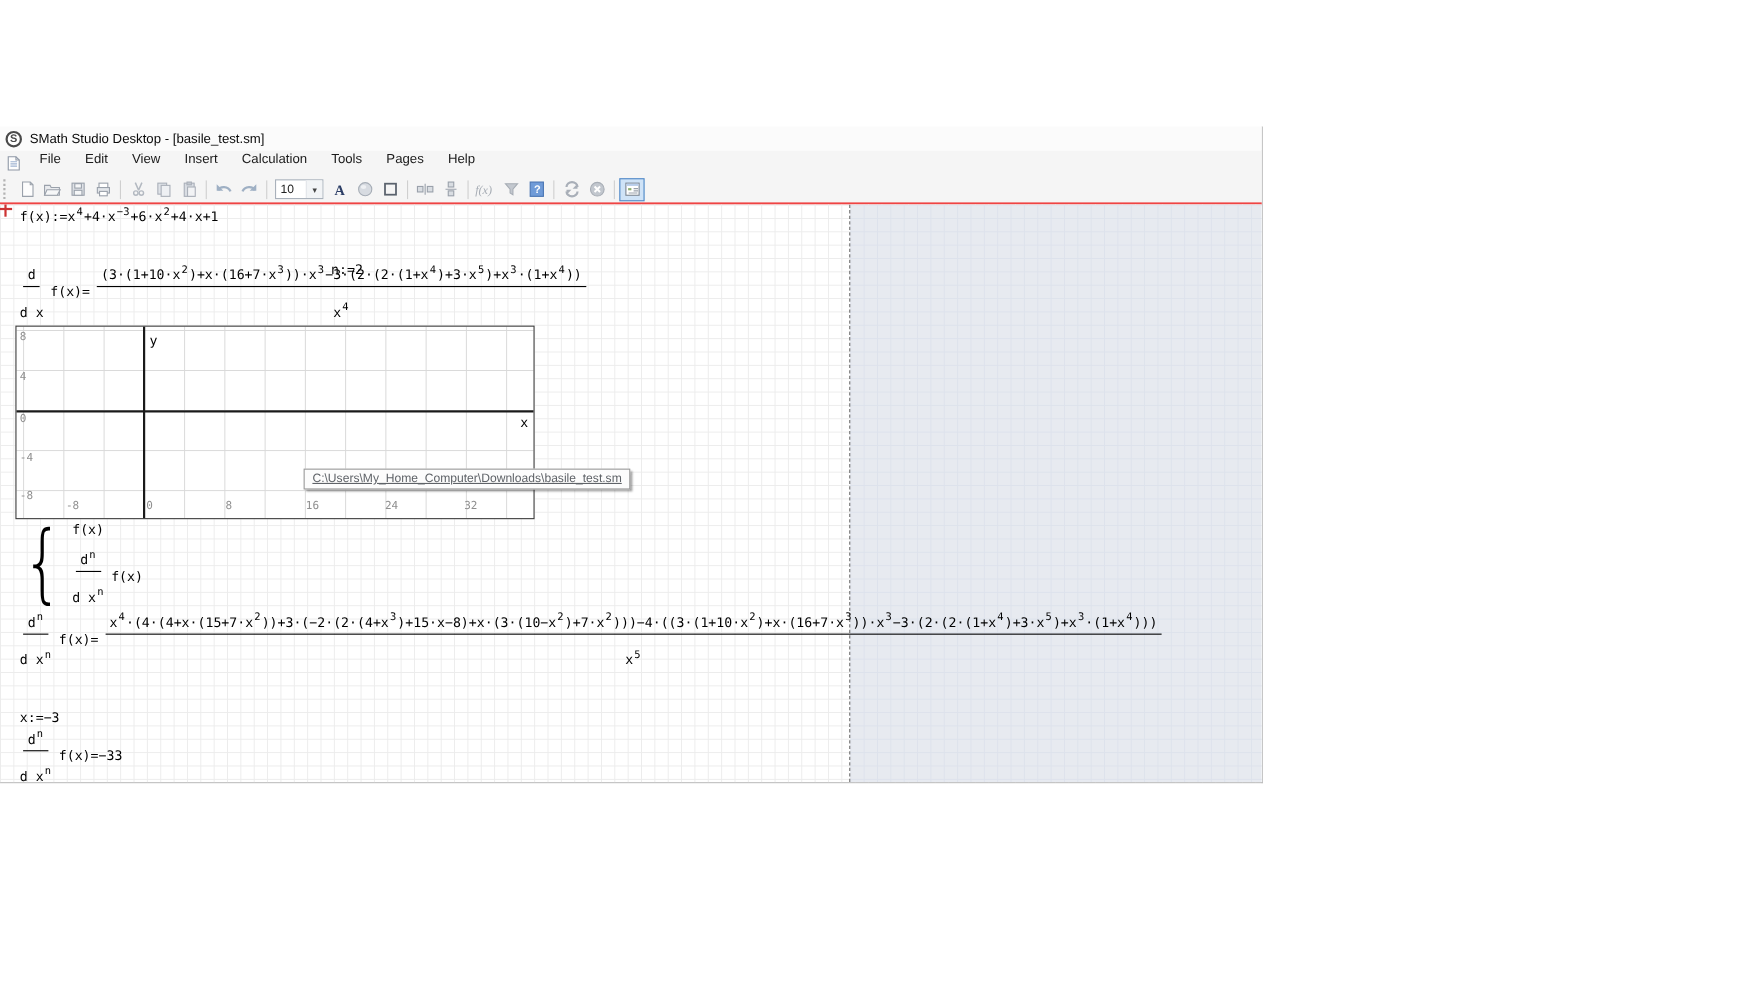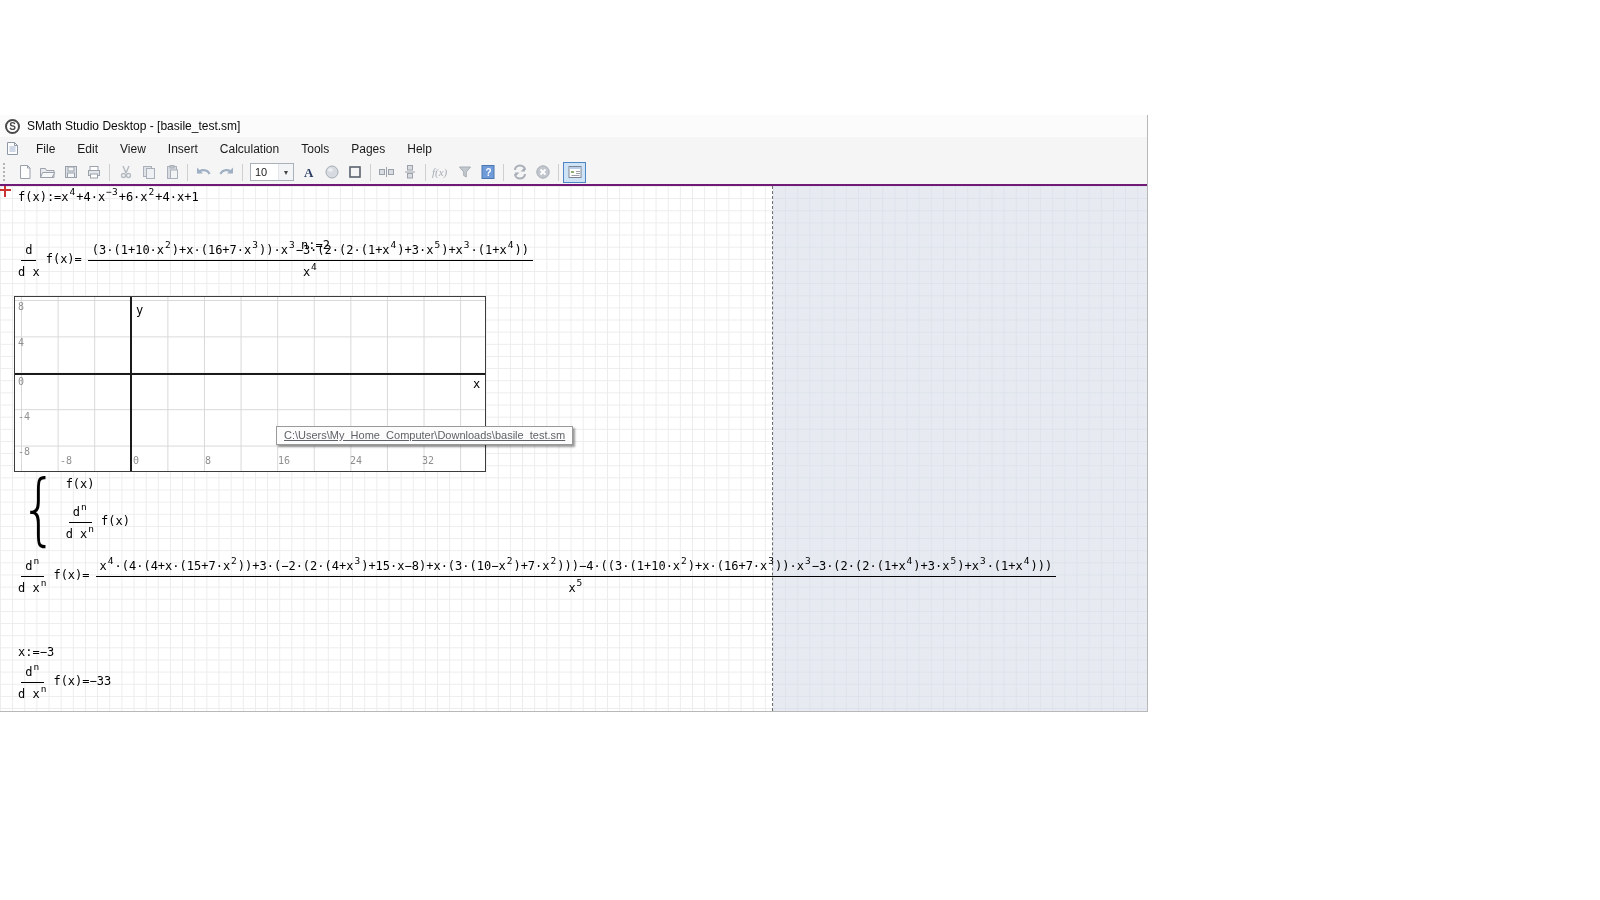--- a/index.html
+++ b/index.html
@@ -9,26 +9,26 @@
   
   .app-window{position:absolute;left:0;top:115px;width:1148px;height:597px;
     background:#fff;border-right:1px solid #b8b8b8;border-bottom:1px solid #b8b8b8;box-sizing:border-box;}
 
   .titlebar{height:22px;display:flex;align-items:center;gap:7px;padding-left:5px;
     background:#fbfbfb;font-size:12px;color:#0a0a0a;}
   .app-logo{width:15px;height:15px;border:2px solid #4a4a4a;border-radius:50%;
     display:flex;align-items:center;justify-content:center;
     font-size:10px;font-weight:bold;color:#4a4a4a;box-sizing:border-box;background:#fff;}
 
-  .menubar{height:23px;background:#f5f5f5;display:flex;align-items:center;
+  .menubar{height:23px;background:#f5f5f5;display:flex;
     font-size:12px;color:#1a1a1a;padding-left:6px;}
   .menubar .doc-ic{margin-right:6px;display:flex;align-items:center;}
   .menubar .mi{padding:3px 11px;}
 
-  .toolbar{height:26px;background:#f5f5f5;border-bottom:2px solid #701a75;
+  .toolbar{height:26px;background:#f5f5f5;border-bottom:2px solid #ef4444;
     display:flex;align-items:center;padding-left:2px;box-sizing:border-box;}
   .grip{width:5px;height:18px;border-left:2px dotted #b3b3b3;margin:0 3px 0 1px;}
   .tbtn{width:23px;height:21px;display:flex;align-items:center;justify-content:center;border:1px solid transparent;box-sizing:border-box;}
   .tbtn.active{background:#cfe3f7;border:1px solid #4f87c5;}
   .tsep{width:1px;height:17px;background:#cfcfcf;margin:0 4px;}
   .combo{width:44px;height:18px;background:#fff;border:1px solid #a9b1bb;display:flex;align-items:center;
     font-size:11px;color:#222;padding-left:4px;margin:0 3px;box-sizing:border-box;}
   .combo .cval{flex:0 0 auto;}
   .combo .arrow{margin-left:auto;width:14px;height:100%;display:flex;align-items:center;justify-content:center;
     font-size:8px;color:#444;border-left:1px solid #e3e6ea;background:#f2f4f6;}
@@ -46,21 +46,21 @@
 
   .cursor-v{position:absolute;left:4px;top:-2px;width:2px;height:13px;background:#cc3333;}
   .cursor-h{position:absolute;left:-2px;top:3px;width:13px;height:2px;background:#cc3333;}
 
   
   .m{font-family:"DejaVu Sans Mono",monospace;font-size:12px;color:#000;white-space:nowrap;line-height:1.25;}
   .sup{display:inline-block;font-size:9.5px;transform:translateY(-6px);margin:0 1px;}
   .eqrow{display:flex;align-items:center;gap:6px;position:absolute;}
   .frac{display:inline-flex;flex-direction:column;align-items:center;}
   .frac .fn{padding:5px 4px 2px;border-bottom:1px solid #000;text-align:center;}
-  .frac .fd{padding-top:4px;text-align:center;}
+  .frac .fd{padding-top:16px;text-align:center;}
   .abs{position:absolute;}
 
   .sysblock{position:absolute;display:flex;align-items:center;}
   .brace{font-family:"DejaVu Sans",sans-serif;font-size:78px;font-weight:100;color:#000;
     line-height:0.92;transform:scaleX(.75);margin-right:2px;}
   .syscol{display:flex;flex-direction:column;gap:8px;}
 
   
   .plot{position:absolute;left:14px;top:110px;width:470px;height:174px;background:#fff;
     border:1px solid #3c3c3c;box-sizing:content-box;

